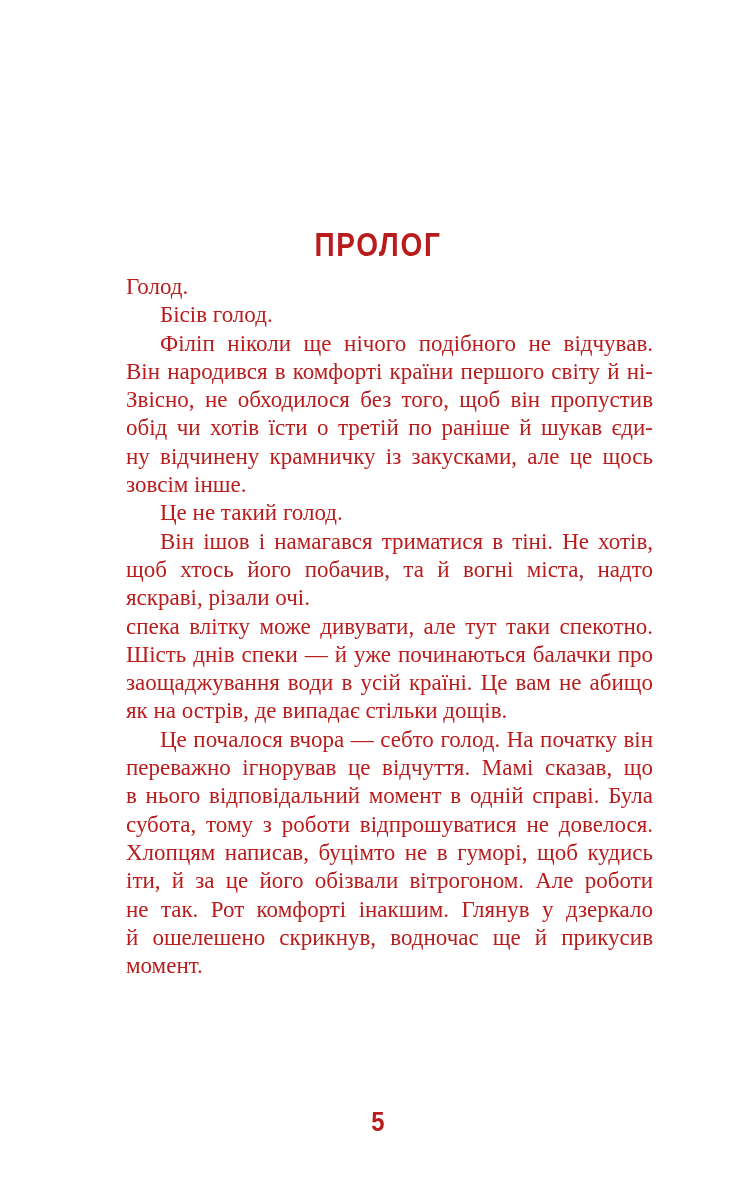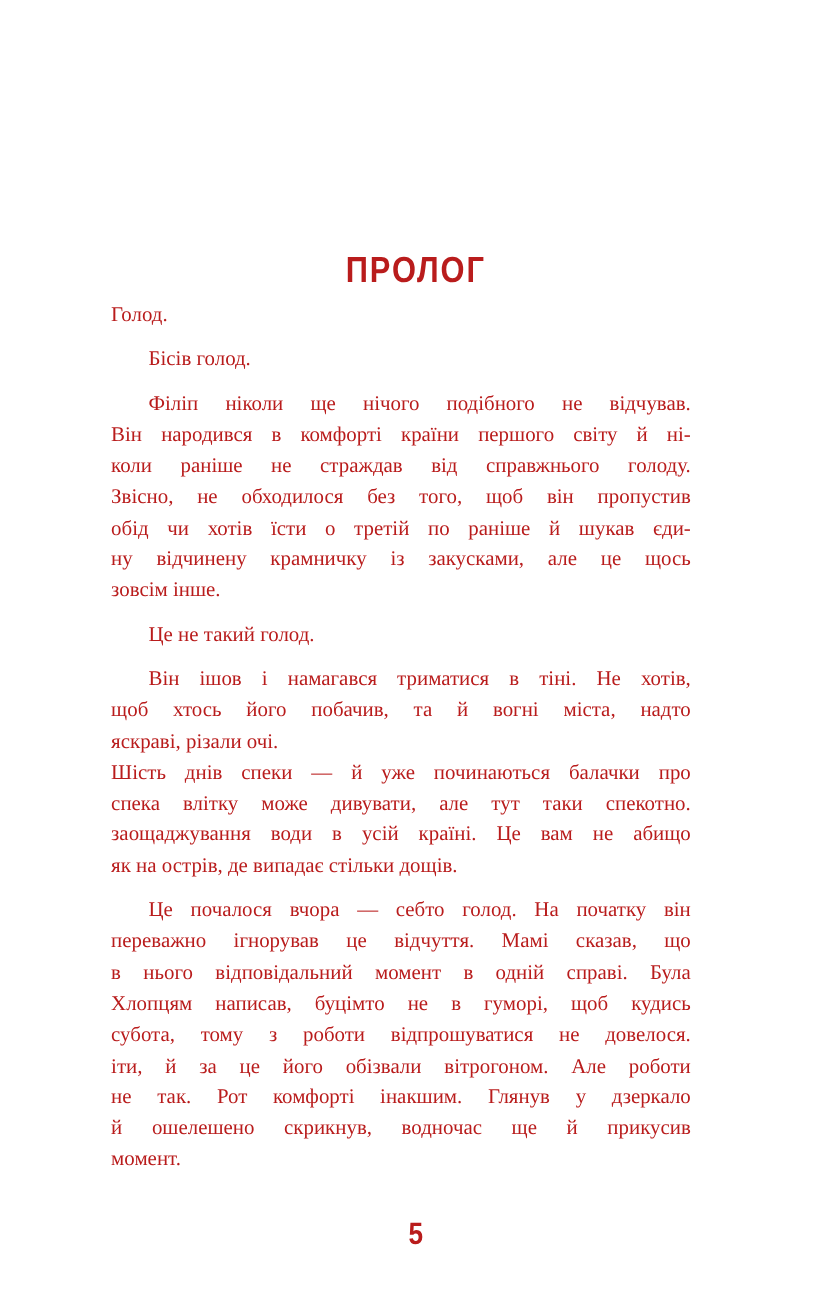--- a/index.html
+++ b/index.html
@@ -29,39 +29,38 @@
     font-weight: 700;
     font-size: 33px;
     letter-spacing: 2px;
     transform: scaleX(0.85);
     transform-origin: 50% 50%;
     white-space: nowrap;
   }
   .body-text {
     position: absolute;
     top: 273px;
-    left: 101px;
+    left: 126px;
     width: 527px;
-    font-size: 19px;
+    font-size: 23px;
     line-height: 28.3px;
   }
   .para {
     margin: 0;
     padding: 0;
   }
   .line {
     text-align: justify;
     text-align-last: justify;
   }
   .line.last {
     text-align-last: left;
   }
   .line.indent {
     text-indent: 34px;
-    margin-top: 12px;
   }
   .page-number {
     position: absolute;
     top: 1106px;
     left: 0;
     width: 756px;
     text-align: center;
     font-family: "Liberation Sans", sans-serif;
     font-weight: 700;
     font-size: 28px;
@@ -78,46 +77,45 @@
   <div class="body-text">
       <div class="para">
         <div class="line last">Голод.</div>
       </div>
       <div class="para">
         <div class="line last indent">Бісів голод.</div>
       </div>
       <div class="para">
         <div class="line indent">Філіп ніколи ще нічого подібного не відчував.</div>
         <div class="line">Він народився в комфорті країни першого світу й ні-</div>
-        <div class="line">коли раніше не страждав від справжнього голоду.</div>
         <div class="line">Звісно, не обходилося без того, щоб він пропустив</div>
         <div class="line">обід чи хотів їсти о третій по раніше й шукав єди-</div>
         <div class="line">ну відчинену крамничку із закусками, але це щось</div>
         <div class="line last">зовсім інше.</div>
       </div>
       <div class="para">
         <div class="line last indent">Це не такий голод.</div>
       </div>
       <div class="para">
         <div class="line indent">Він ішов і намагався триматися в тіні. Не хотів,</div>
         <div class="line">щоб хтось його побачив, та й вогні міста, надто</div>
         <div class="line last">яскраві, різали очі.</div>
       </div>
       <div class="para">
+        <div class="line">спека влітку може дивувати, але тут таки спекотно.</div>
         <div class="line">Шість днів спеки — й уже починаються балачки про</div>
-        <div class="line">спека влітку може дивувати, але тут таки спекотно.</div>
         <div class="line">заощаджування води в усій країні. Це вам не абищо</div>
         <div class="line last">як на острів, де випадає стільки дощів.</div>
       </div>
       <div class="para">
         <div class="line indent">Це почалося вчора — себто голод. На початку він</div>
         <div class="line">переважно ігнорував це відчуття. Мамі сказав, що</div>
         <div class="line">в нього відповідальний момент в одній справі. Була</div>
+        <div class="line">субота, тому з роботи відпрошуватися не довелося.</div>
         <div class="line">Хлопцям написав, буцімто не в гуморі, щоб кудись</div>
-        <div class="line">субота, тому з роботи відпрошуватися не довелося.</div>
         <div class="line">іти, й за це його обізвали вітрогоном. Але роботи</div>
         <div class="line">не так. Рот комфорті інакшим. Глянув у дзеркало</div>
         <div class="line">й ошелешено скрикнув, водночас ще й прикусив</div>
         <div class="line last">момент.</div>
       </div>
     </div>
 
   <div class="page-number">5</div>
 </div>
 

